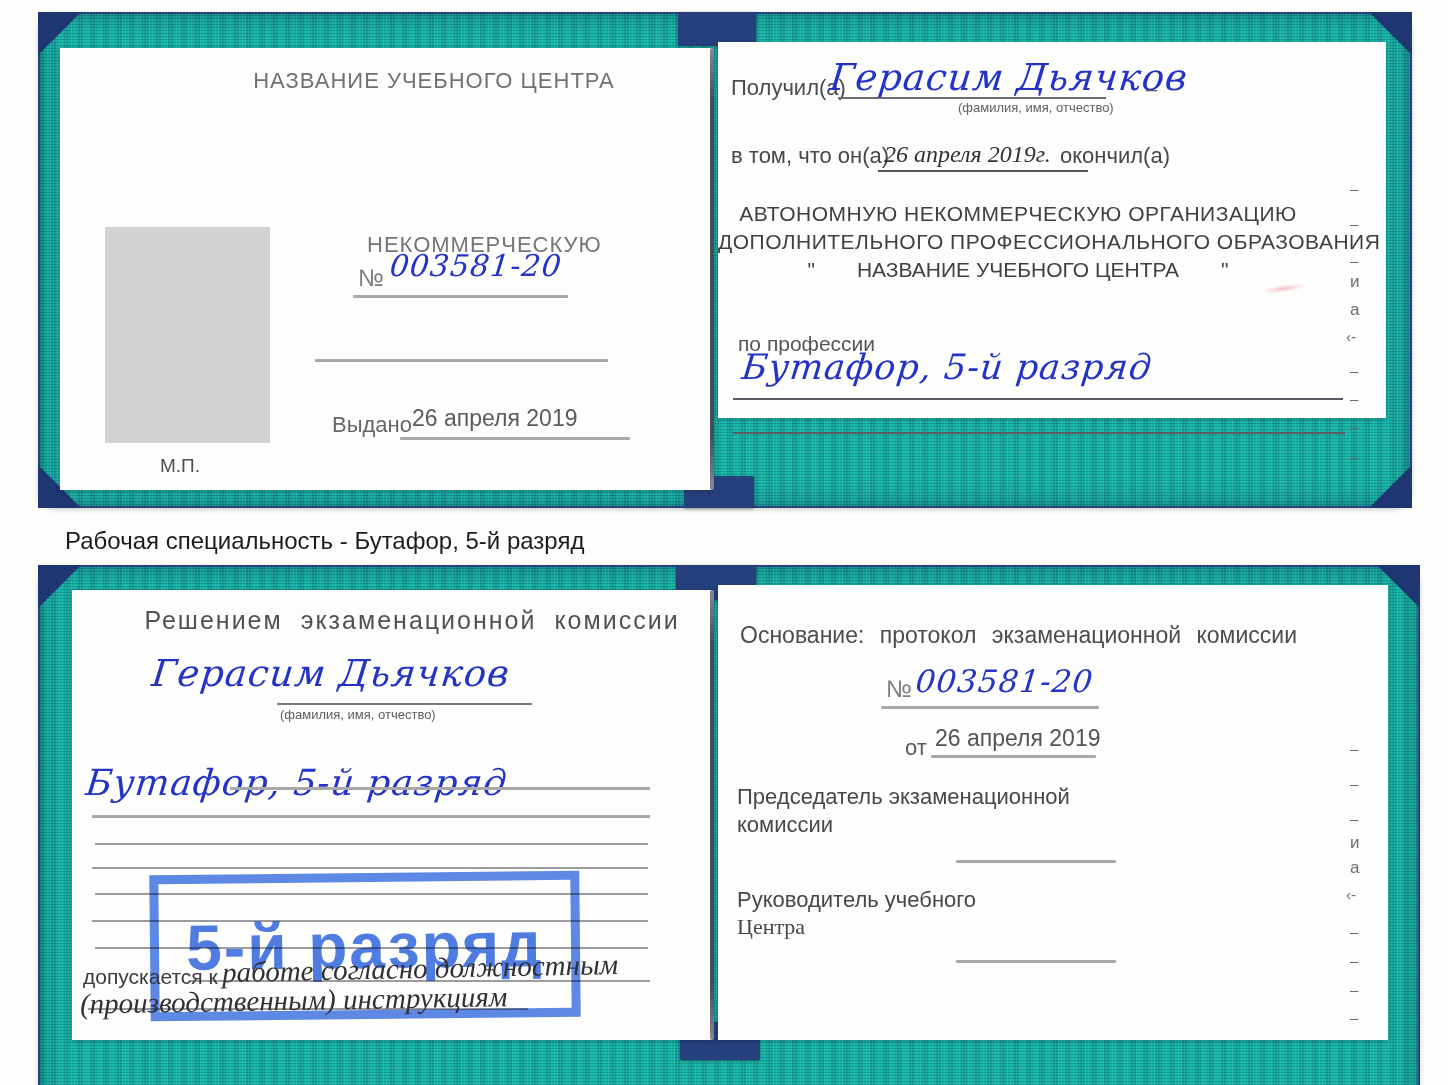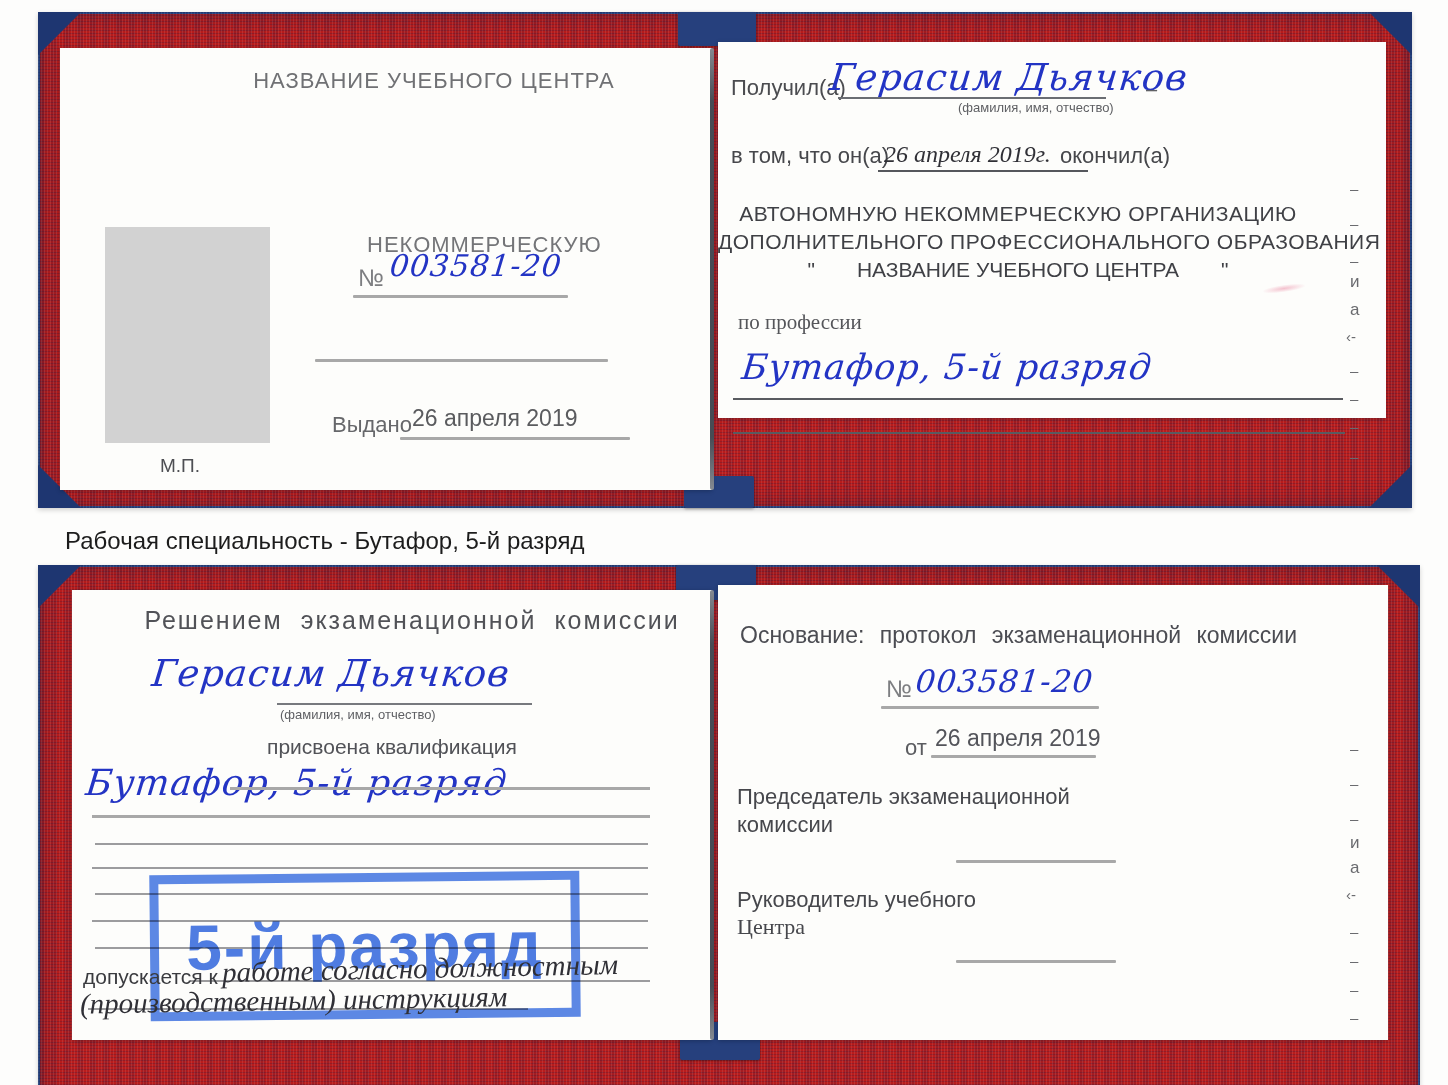--- a/index.html
+++ b/index.html
@@ -1,20 +1,20 @@
 <!DOCTYPE html>
 <html><head>
 <meta charset="utf-8">
 <style>
   html,body{margin:0;padding:0;background:#fdfdfc;}
   .screen{position:relative;width:1448px;height:1085px;background:#fdfdfc;overflow:hidden;
           font-family:"Liberation Sans",sans-serif;}
   .abs{position:absolute;}
   
-  .cover{position:absolute;background:#b91c1c;border-radius:1px;
+  .cover{position:absolute;background:#14b8a6;border-radius:19px;
          box-shadow:inset 0 0 0 2px #27437f, inset 0 0 22px rgba(8,18,50,.5), 0 2px 5px rgba(0,0,0,.18);}
   .cover .weave{position:absolute;inset:0;border-radius:9px;
     background:
       repeating-linear-gradient(90deg, rgba(255,255,255,.09) 0 1px, transparent 1px 3px),
       repeating-linear-gradient(0deg, rgba(10,25,70,.20) 0 1px, transparent 1px 3px),
       repeating-linear-gradient(90deg, rgba(16,30,75,.12) 0 6px, transparent 6px 13px);}
   .corner{position:absolute;width:56px;height:56px;pointer-events:none;}
   .tab{position:absolute;background:#26407d;box-shadow:0 1px 3px rgba(0,0,0,.35);
        border-radius:2px;}
   
@@ -83,21 +83,21 @@
       <div class="abs gray nw" style="left:342px;top:101px;font-size:22px;color:#46474b;">окончил(а)</div>
 
       <div class="abs nw" style="left:0;width:600px;top:160px;text-align:center;font-size:21px;letter-spacing:.5px;color:#3f4045;">АВТОНОМНУЮ НЕКОММЕРЧЕСКУЮ ОРГАНИЗАЦИЮ</div>
       <div class="abs nw" style="left:0;width:600px;top:188px;text-align:center;font-size:21px;letter-spacing:.5px;color:#3f4045;">ДОПОЛНИТЕЛЬНОГО ПРОФЕССИОНАЛЬНОГО ОБРАЗОВАНИЯ</div>
       <div class="abs" style="left:0;width:600px;top:216px;display:flex;justify-content:center;gap:42px;font-size:21px;color:#3f4045;">
         <span>"</span>
         <span class="nw">НАЗВАНИЕ УЧЕБНОГО ЦЕНТРА</span>
         <span>"</span>
       </div>
 
-      <div class="abs gray nw" style="left:20px;top:268px;font-size:21px;color:#55565a;font-family:Liberation Serif, serif;">по профессии</div>
+      <div class="abs gray nw" style="left:20px;top:290px;font-size:21px;color:#55565a;">по профессии</div>
       <div class="abs hand nw" style="left:24px;top:305px;font-size:35px;">Бутафор, 5-й разряд</div>
       <div class="hr-thin" style="left:15px;top:356px;width:610px;background:#595b60;"></div>
       <div class="hr-thin" style="left:15px;top:390px;width:612px;background:#595b60;"></div>
 
       <div class="pink" style="left:545px;top:243px;"></div>
 
       <div class="edge-col">
         <span style="top:138px;left:632px;">–</span>
         <span style="top:173px;left:632px;">–</span>
         <span style="top:210px;left:632px;">–</span>
@@ -121,21 +121,20 @@
     <div class="corner" style="left:0;bottom:0;background:linear-gradient(45deg,#1e3671 0 38%,transparent 39%);"></div>
     <div class="corner" style="right:0;bottom:0;background:linear-gradient(315deg,#1e3671 0 38%,transparent 39%);"></div>
     <div class="tab" style="left:638px;top:0;width:80px;height:35px;"></div>
     <div class="tab" style="left:642px;top:457px;width:80px;height:38px;"></div>
 
     <div class="page" style="left:34px;top:25px;width:640px;height:450px;">
       <div class="abs nw" style="left:0;width:640px;top:16px;text-align:center;transform:translateX(20px);font-size:25px;letter-spacing:2px;word-spacing:9px;color:#515257;">Решением экзаменационной комиссии</div>
       <div class="abs hand nw" style="left:80px;top:62px;font-size:37px;">Герасим Дьячков</div>
       <div class="hr-thin" style="left:205px;top:113px;width:255px;background:#77797e;"></div>
       <div class="abs nw" style="left:208px;top:117px;font-size:13px;color:#5e5f63;">(фамилия, имя, отчество)</div>
-      <div class="abs nw" style="left:0;width:640px;top:145px;text-align:center;font-size:21px;color:#515257;">присвоена квалификация</div>
       <div class="abs hand nw" style="left:14px;top:172px;font-size:36px;">Бутафор, 5-й разряд</div>
 
       <div class="hr-mid" style="left:158px;top:197px;width:420px;height:3px;background:#a8a8a8;"></div>
       <div class="hr-mid" style="left:20px;top:225px;width:558px;height:3px;background:#a8a8a8;"></div>
       <div class="hr-mid" style="left:23px;top:253px;width:553px;"></div>
       <div class="hr-mid" style="left:20px;top:277px;width:556px;"></div>
       <div class="hr-mid" style="left:23px;top:303px;width:553px;"></div>
       <div class="hr-mid" style="left:20px;top:330px;width:556px;"></div>
       <div class="hr-mid" style="left:23px;top:357px;width:553px;"></div>
       <div class="hr-mid" style="left:118px;top:390px;width:460px;"></div>

